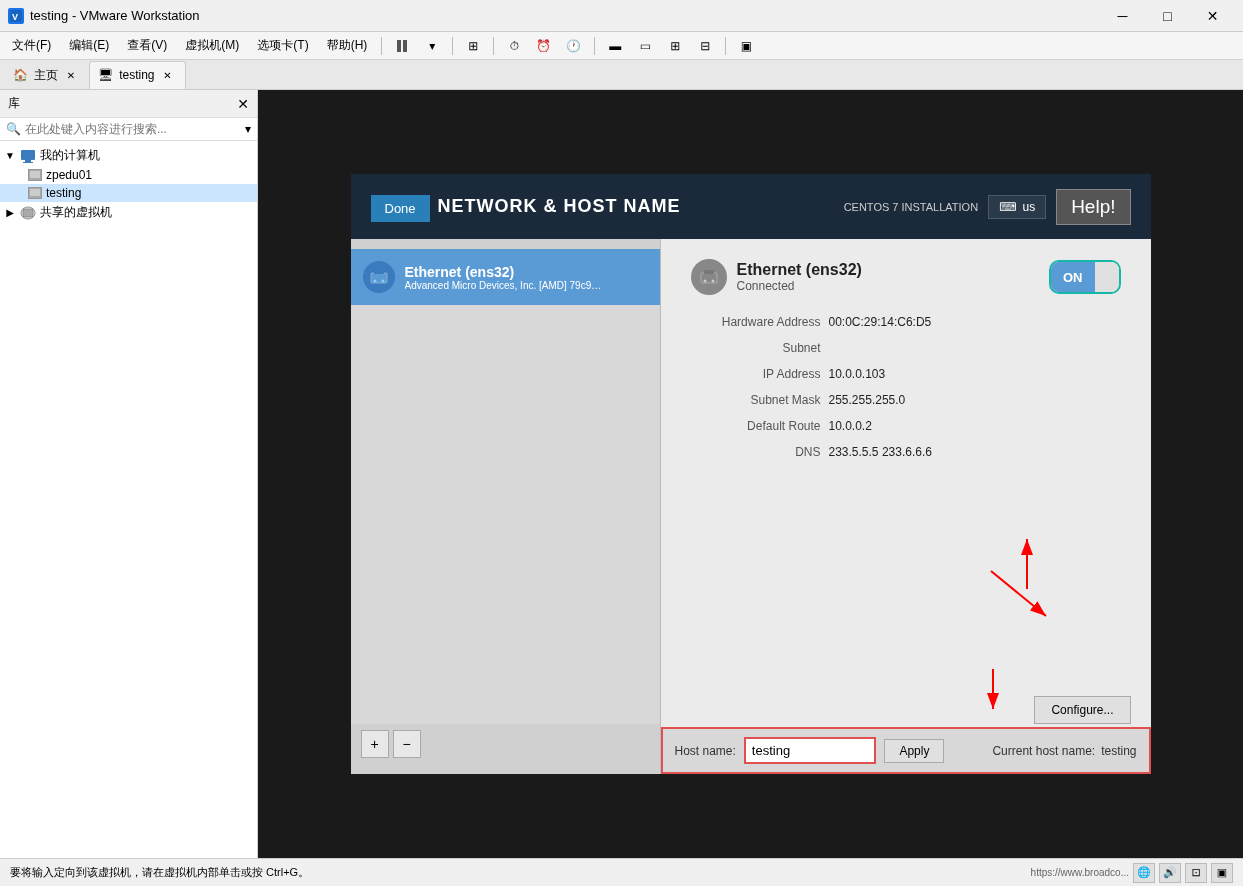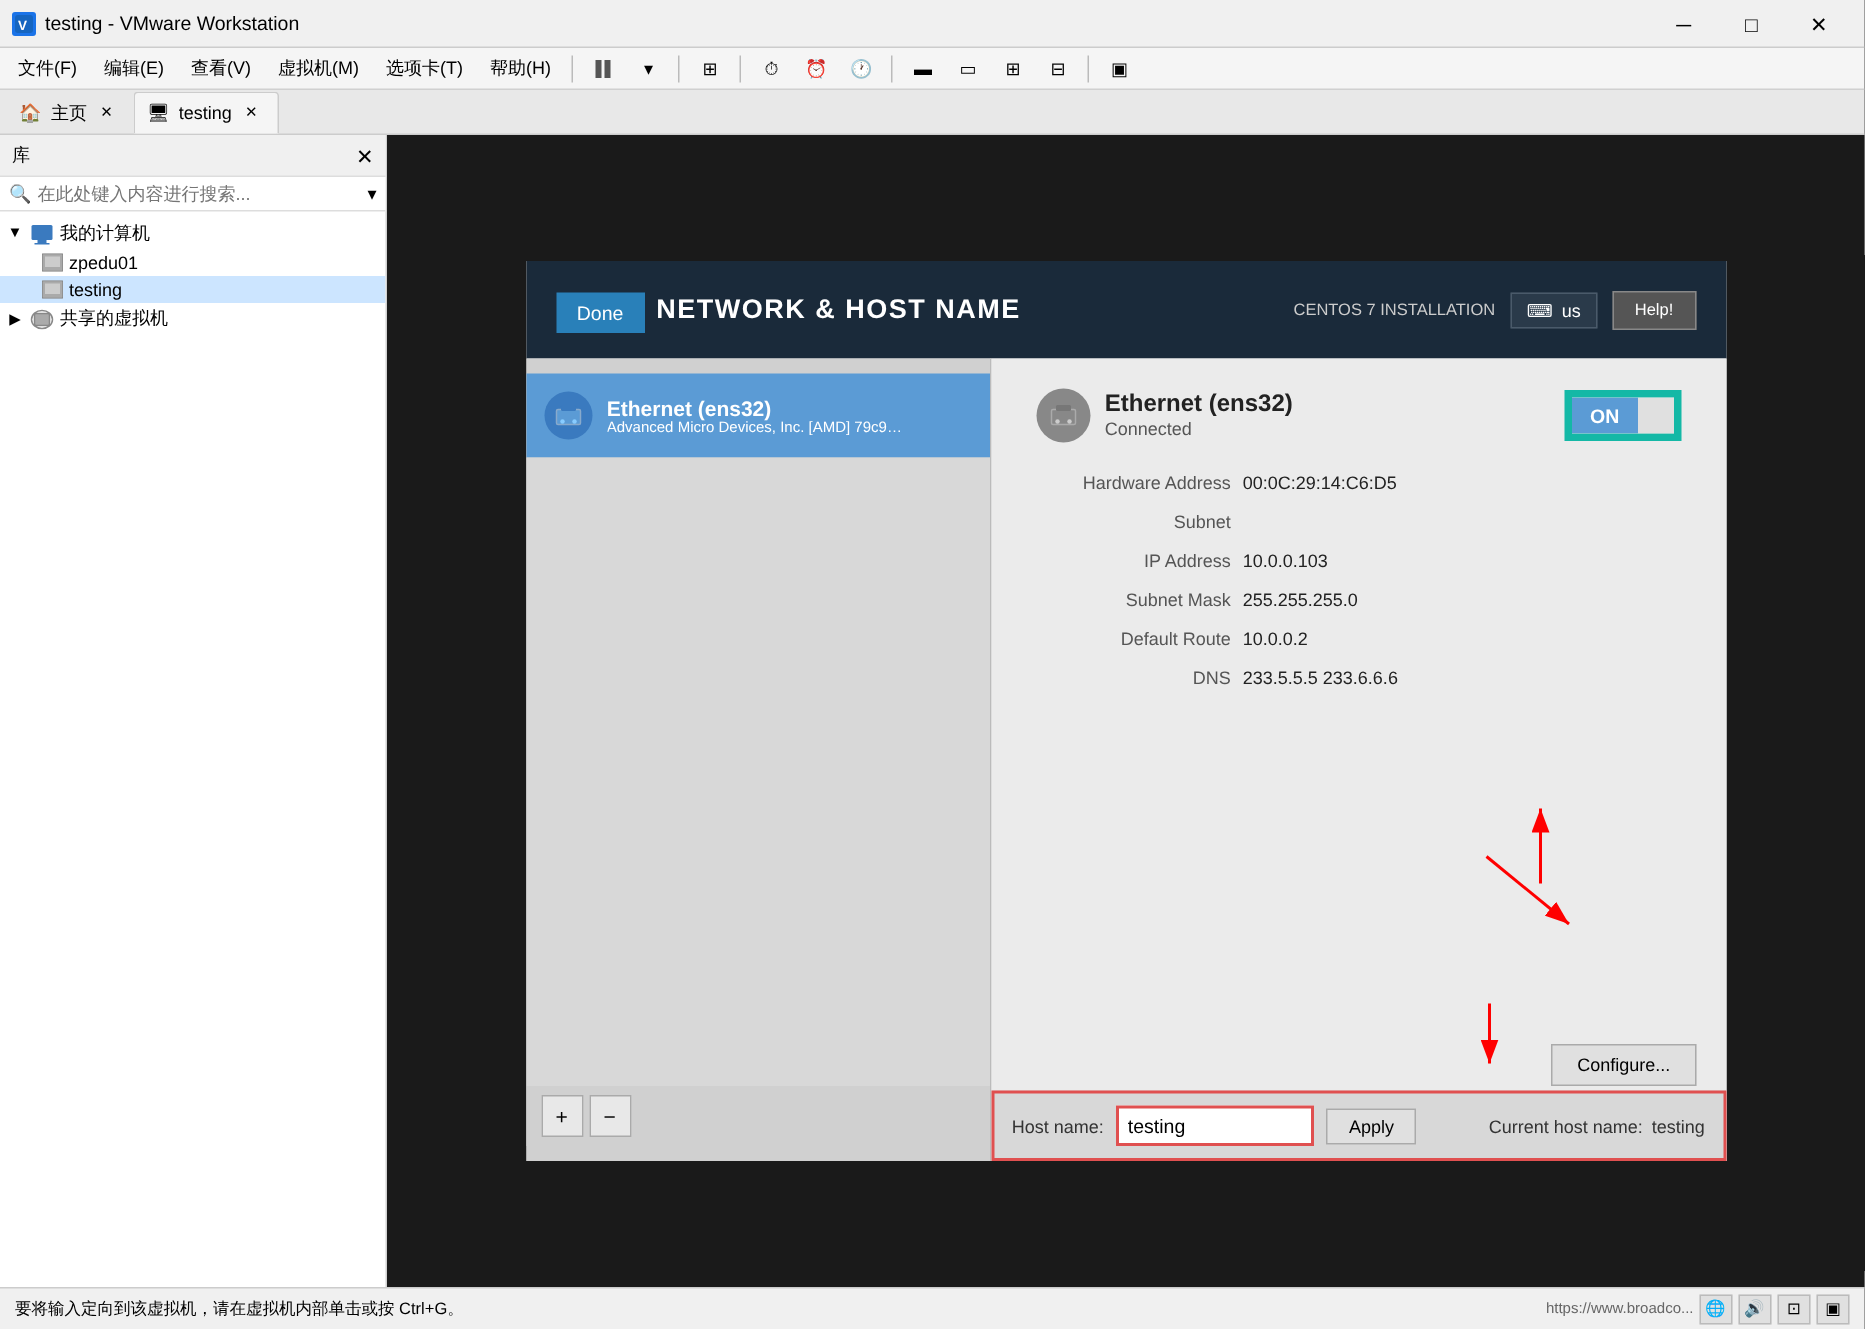--- a/index.html
+++ b/index.html
@@ -41,42 +41,42 @@
     .content-area { flex: 1; background: #1a1a1a; display: flex; align-items: center; justify-content: center; overflow: hidden; }
 
     
     .vm-screen { width: 800px; height: 600px; background: #2d2d2d; position: relative; }
 
     
     .installer-panel { width: 100%; height: 100%; background: #f0f0f0; position: relative; }
     .installer-header { background: #1a2a3a; color: white; height: 65px; display: flex; align-items: center; justify-content: space-between; padding: 0 20px; }
     .installer-right { display: flex; align-items: center; gap: 10px; }
     .installer-lang-box { background: #2a3a4a; border: 1px solid #4a5a6a; padding: 4px 10px; display: flex; align-items: center; gap: 6px; color: white; font-size: 12px; }
-    .help-btn { background: #555; color: white; border: 1px solid #888; padding: 6px 14px; cursor: pointer; font-size: 11px; }
+    .help-btn { background: #555; color: white; border: 1px solid #888; padding: 6px 14px; cursor: pointer; font-size: 19px; }
     .done-btn { background: #2980b9; color: white; border: none; padding: 6px 14px; cursor: pointer; font-size: 13px; margin-top: 4px; }
 
     .installer-body { display: flex; height: calc(100% - 65px); }
     .network-list { width: 310px; background: #d0d0d0; border-right: 1px solid #bbb; display: flex; flex-direction: column; padding: 10px 0; }
     .network-item { display: flex; align-items: center; gap: 10px; padding: 12px 12px; background: #5b9bd5; cursor: pointer; color: white; }
     .network-item-icon { width: 32px; height: 32px; background: #3a7abf; border-radius: 50%; display: flex; align-items: center; justify-content: center; font-size: 18px; }
     .network-item-text { display: flex; flex-direction: column; }
     .network-item-name { font-size: 14px; font-weight: bold; }
     .network-item-desc { font-size: 10px; overflow: hidden; text-overflow: ellipsis; white-space: nowrap; max-width: 200px; }
     .network-list-empty { flex: 1; background: #d8d8d8; }
     .network-list-controls { display: flex; gap: 4px; padding: 6px 10px; background: #d0d0d0; }
     .list-ctrl-btn { width: 28px; height: 28px; border: 1px solid #aaa; background: #e8e8e8; cursor: pointer; font-size: 14px; display: flex; align-items: center; justify-content: center; }
 
     .network-detail { flex: 1; background: #ebebeb; padding: 20px 30px; display: flex; flex-direction: column; gap: 8px; position: relative; }
     .detail-header { display: flex; align-items: center; justify-content: space-between; margin-bottom: 10px; }
     .detail-name { font-size: 16px; font-weight: bold; color: #222; }
     .detail-status { font-size: 12px; color: #555; }
     .detail-header-left { display: flex; align-items: center; gap: 10px; }
     .detail-icon { width: 36px; height: 36px; background: #888; border-radius: 50%; display: flex; align-items: center; justify-content: center; font-size: 20px; color: white; }
 
-    .toggle-btn { display: flex; align-items: center; border: 5px solid #14b8a6; border-radius: 0; overflow: hidden; height: 34px; justify-content: flex-end; }
+    .toggle-btn { display: flex; align-items: center; border: 2px solid #14b8a6; border-radius: 10px; overflow: hidden; height: 34px; justify-content: flex-end; }
     .toggle-on { background: #5b9bd5; color: white; padding: 0 12px; height: 100%; display: flex; align-items: center; font-size: 13px; font-weight: bold; }
     .toggle-off { background: #e0e0e0; width: 24px; height: 100%; }
 
     .detail-row { display: flex; align-items: center; margin: 2px 0; }
     .detail-label { width: 130px; text-align: right; color: #555; font-size: 12px; margin-right: 8px; }
     .detail-value { color: #222; font-size: 12px; }
 
     .configure-btn { position: absolute; bottom: 50px; right: 20px; background: #e0e0e0; border: 1px solid #aaa; padding: 6px 16px; cursor: pointer; font-size: 12px; }
 
     .hostname-bar { position: absolute; bottom: 0; left: 0; right: 0; display: flex; align-items: center; background: #d8d8d8; border-top: 1px solid #bbb; padding: 8px 12px; gap: 8px; }

